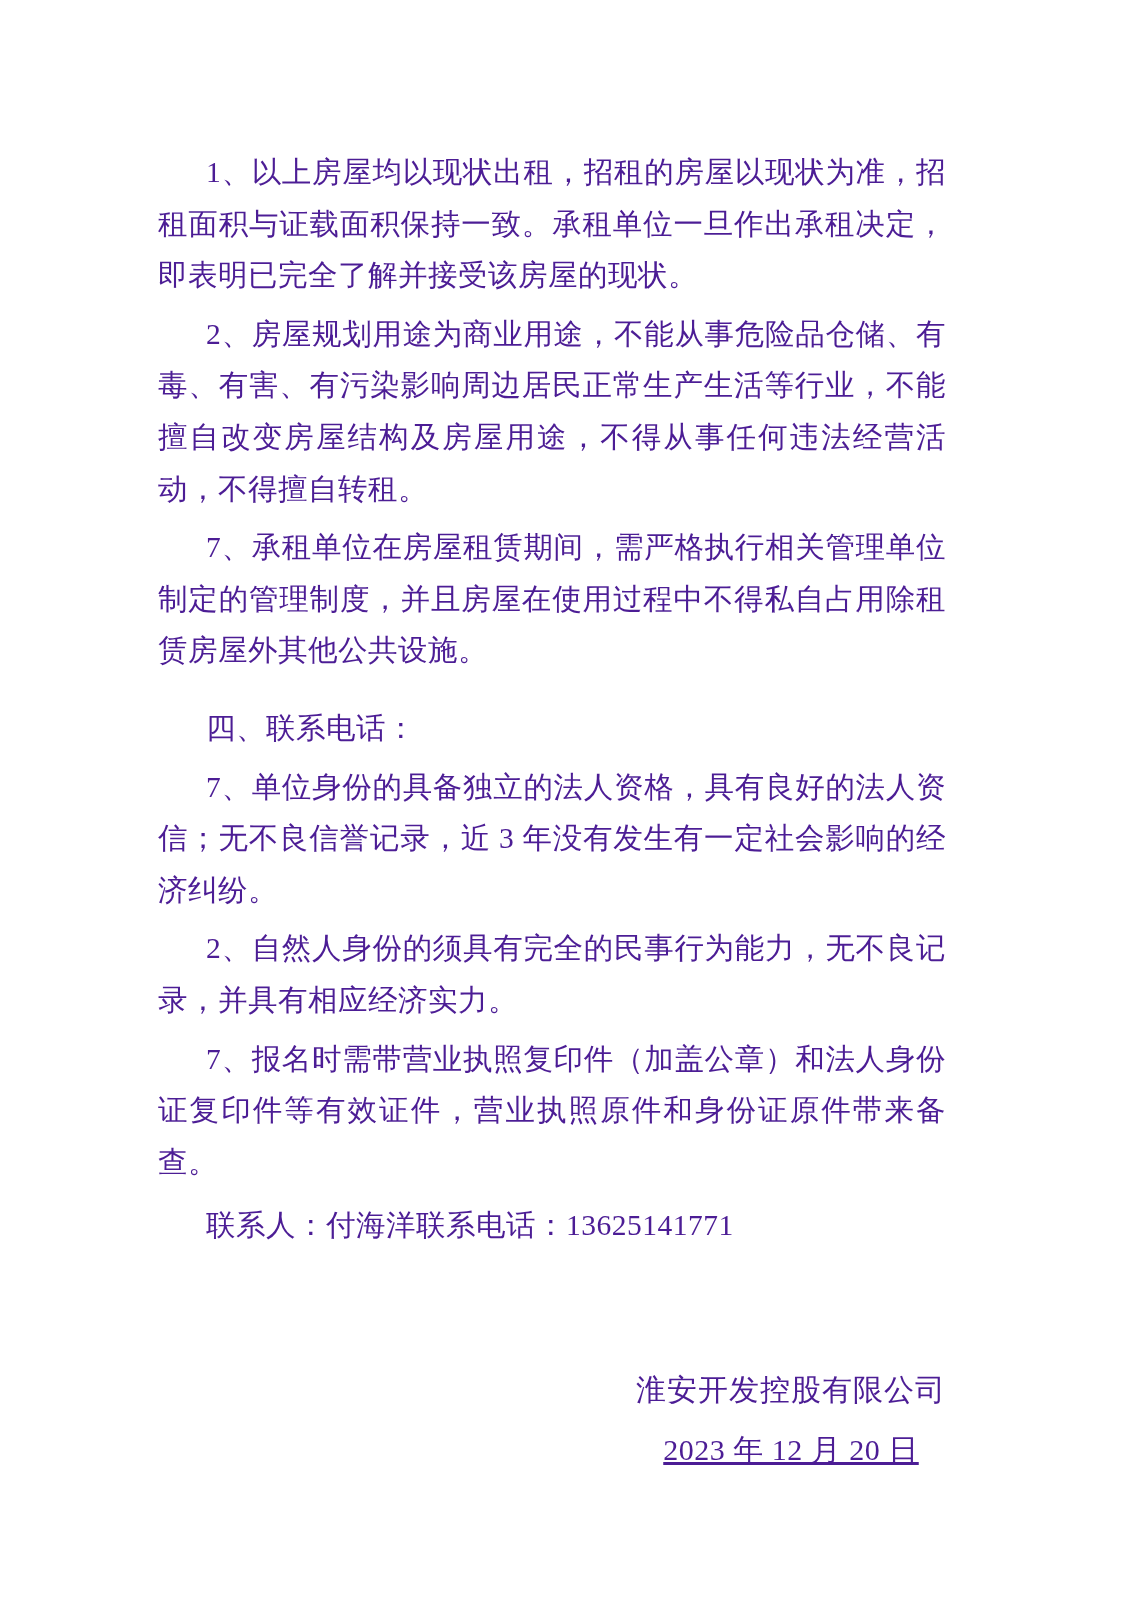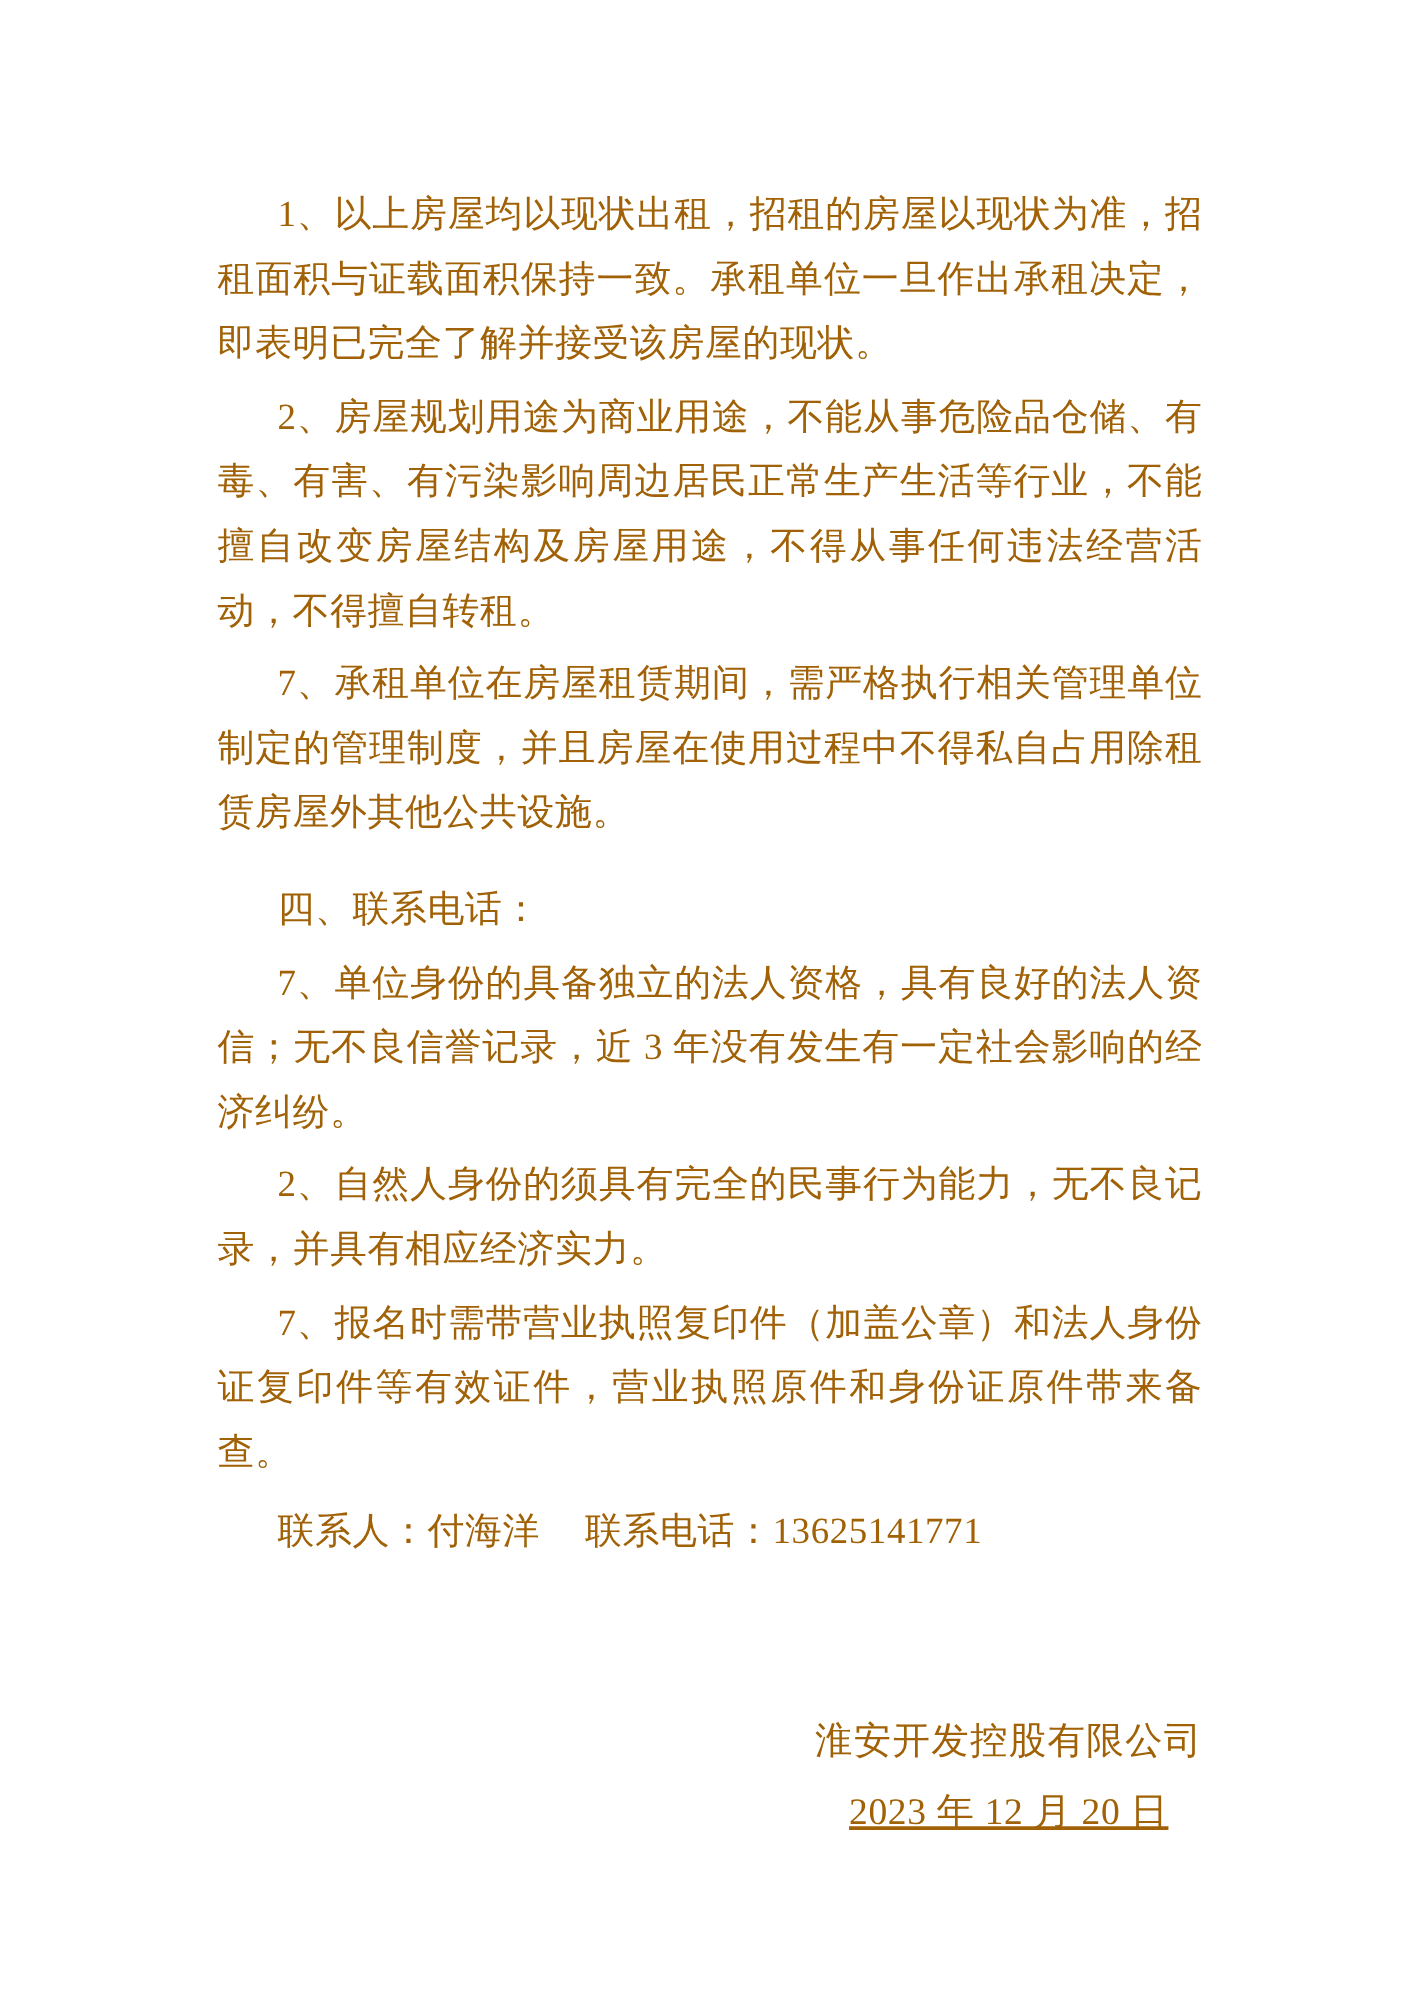--- a/index.html
+++ b/index.html
@@ -17,24 +17,24 @@
   .page {
     position: absolute;
     left: 0;
     top: 0;
     width: 1131px;
     height: 1600px;
     background: #ffffff;
   }
   .content {
     position: absolute;
-    left: 174px;
+    left: 158px;
     top: 147px;
     width: 788px;
-    color: #a16207;
+    color: #4c1d95;
   }
   .para {
     font-size: 29.5px;
     line-height: 51.6px;
     text-align: justify;
     text-align-last: left;
     text-indent: 48px;
     margin: 0 0 7px 0;
     letter-spacing: 0.5px;
   }
@@ -47,31 +47,31 @@
   }
   .contact-line {
     font-size: 29.5px;
     line-height: 51.6px;
     text-indent: 48px;
     margin: 12px 0 0 0;
     letter-spacing: 0.5px;
     white-space: nowrap;
   }
   .contact-phone {
-    margin-left: 36px;
   }
   .signature {
     margin: 112px 0 0 auto;
     width: max-content;
     text-align: center;
   }
   .signature-company {
     font-size: 30px;
     line-height: 57px;
     letter-spacing: 1px;
+    font-family: Liberation Mono, monospace;
   }
   .signature-date {
     font-size: 30px;
     line-height: 57px;
     letter-spacing: 0.5px;
     text-decoration: underline;
   }
 </style>
 </head>
 <body>

